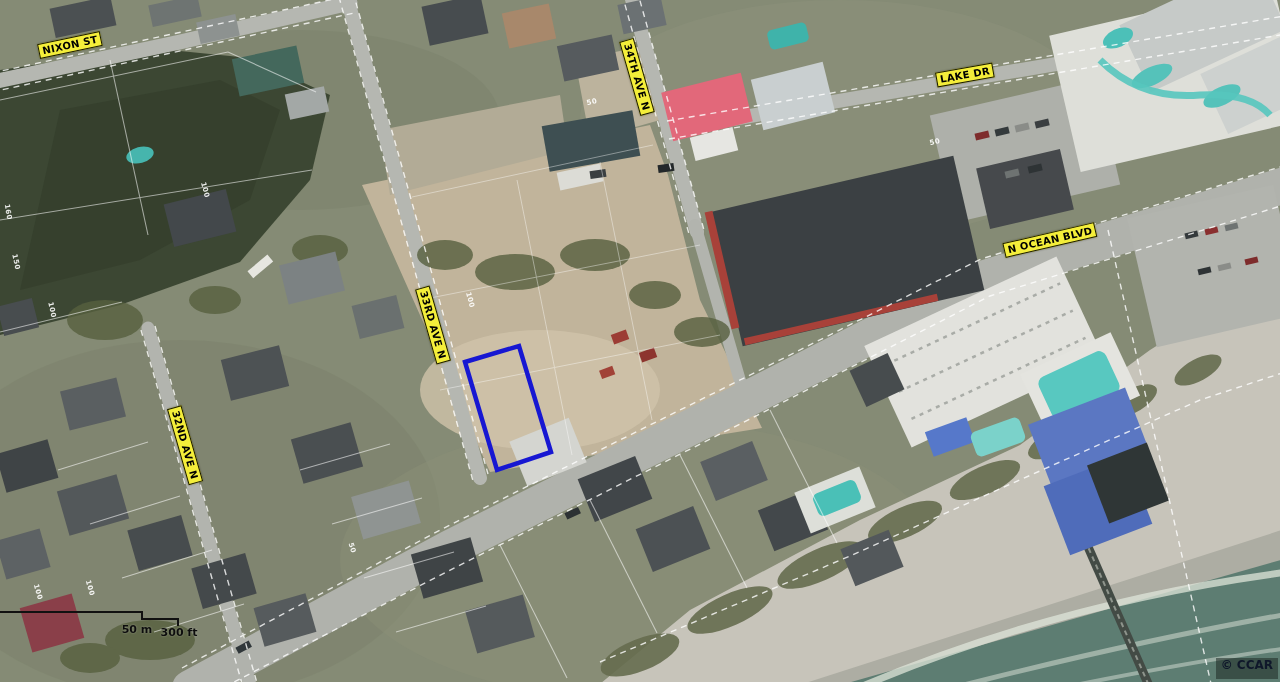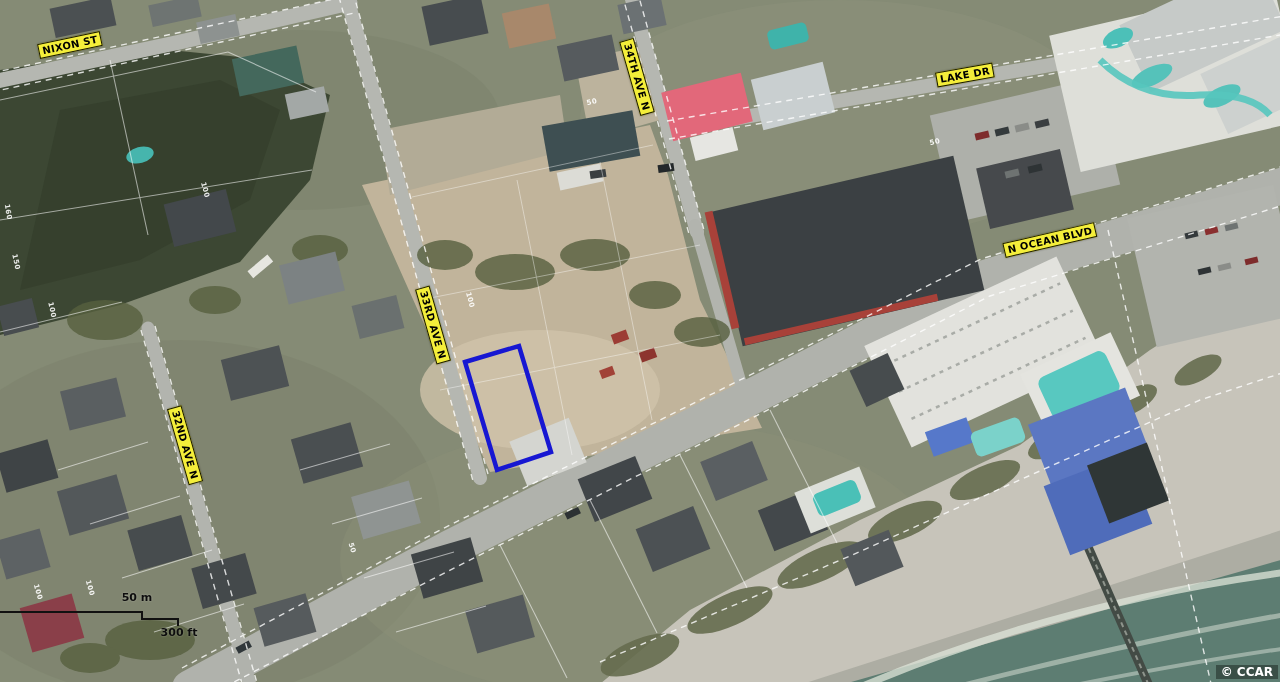--- a/index.html
+++ b/index.html
@@ -12,22 +12,22 @@
     padding:0 3px;line-height:13px;white-space:nowrap;
     box-shadow:0 0 2px rgba(0,0,0,.45);}
   .lot-num{position:absolute;color:rgba(255,255,255,.9);
     font:bold 7px "DejaVu Sans",sans-serif;letter-spacing:.5px;
     transform:translate(-50%,-50%) rotate(var(--r));white-space:nowrap;}
   .scale-label{position:absolute;color:#0d0d0d;
     font:600 11px "DejaVu Sans",sans-serif;
     transform:translate(-50%,-50%);white-space:nowrap;
     text-shadow:0 0 2px rgba(255,255,255,.35);}
   .copyright{position:absolute;right:2px;bottom:3px;
-    background:rgba(30,42,36,.55);color:#ffffff;
-    font:bold 12px "DejaVu Sans",sans-serif;padding:0 5px 0;margin-top:47px;}
+    background:rgba(30,42,36,.55);color:#0f172a;
+    font:bold 12px "DejaVu Sans",sans-serif;padding:0 5px 7px;margin-top:47px;}
 </style>
 </head>
 <body>
 
 <div class="map-frame">
 
 <svg width="1280" height="682" viewBox="0 0 1280 682">
 
   <g>
     <rect x="0" y="0" width="1280" height="682" fill="#858b75"></rect>
@@ -267,18 +267,18 @@
 <div class="lot-num" style="left:8px;top:212px;--r:80deg">160</div>
 <div class="lot-num" style="left:16px;top:262px;--r:78deg">150</div>
 <div class="lot-num" style="left:52px;top:310px;--r:78deg">100</div>
 <div class="lot-num" style="left:38px;top:592px;--r:74deg">100</div>
 <div class="lot-num" style="left:90px;top:588px;--r:74deg">100</div>
 <div class="lot-num" style="left:352px;top:548px;--r:72deg">50</div>
 <div class="lot-num" style="left:470px;top:300px;--r:76deg">100</div>
 <div class="lot-num" style="left:592px;top:102px;--r:-14deg">50</div>
 <div class="lot-num" style="left:935px;top:142px;--r:-14deg">50</div>
 
-<div class="scale-label" style="left:137px;top:597px;">50 m</div>
+<div class="scale-label" style="left:137px;top:629px;">50 m</div>
 <div class="scale-label" style="left:179px;top:632px;">300 ft</div>
 
 <div class="copyright">© CCAR</div>
 
 </div>
 
 </body></html>

